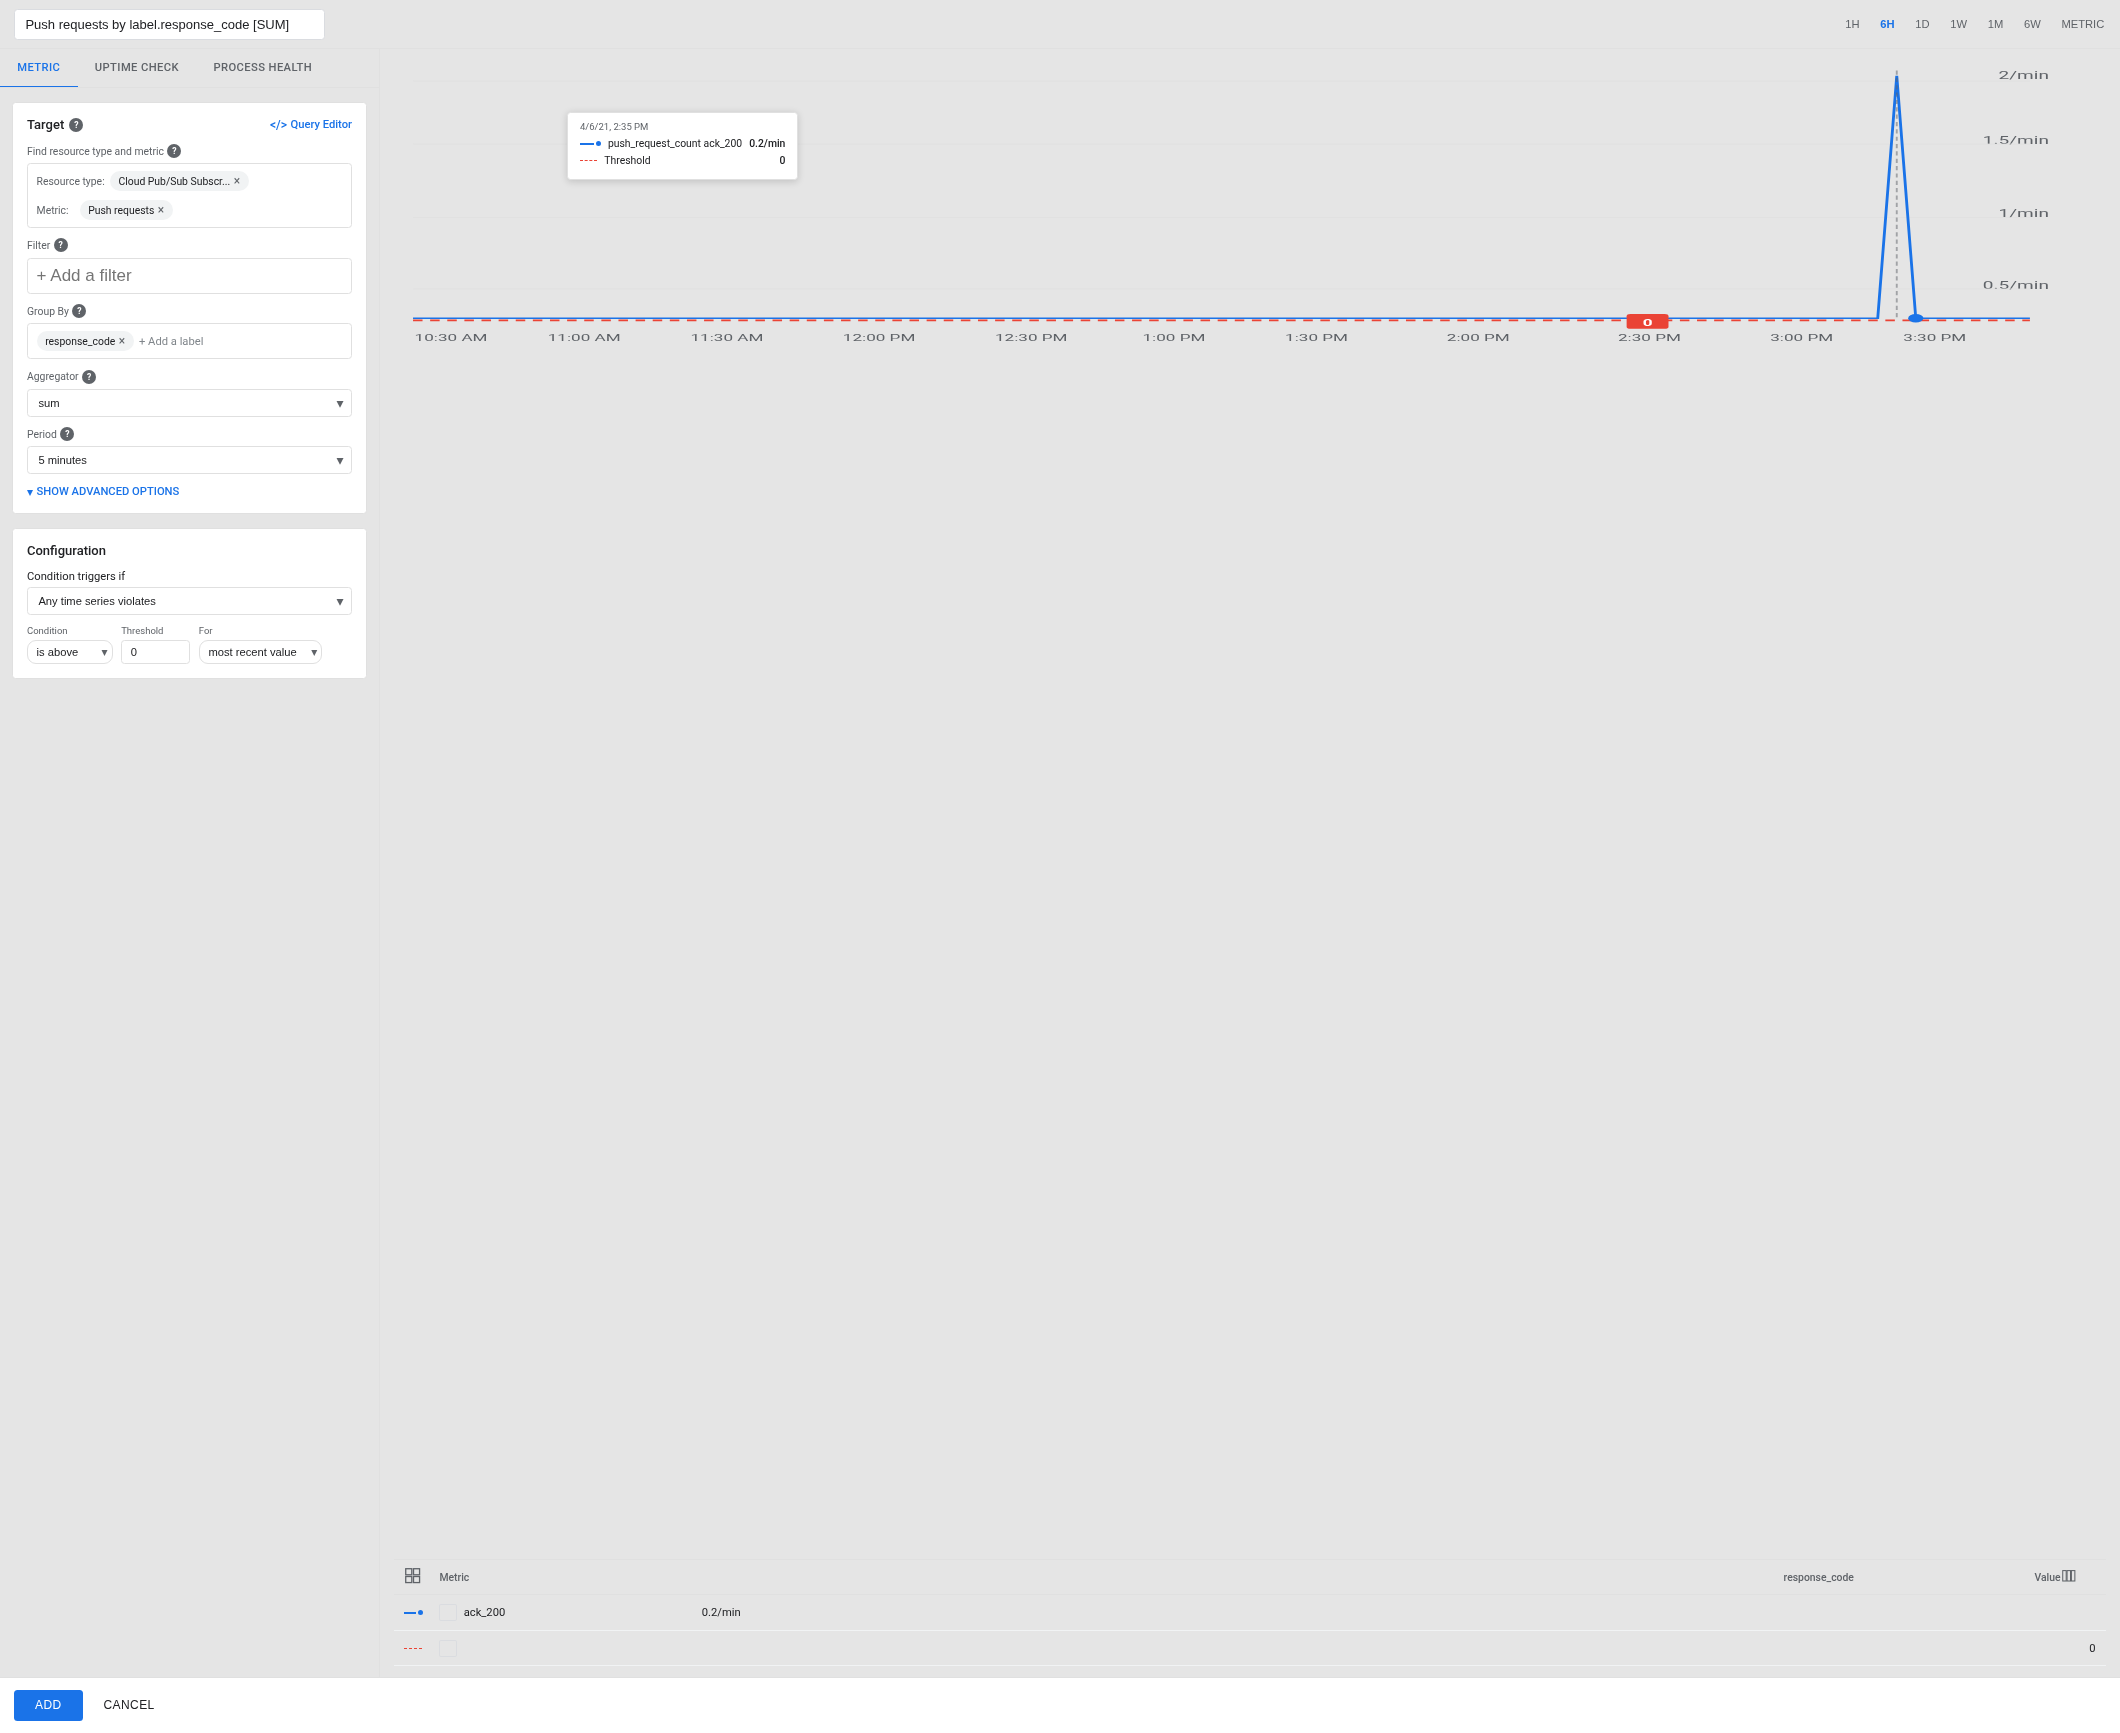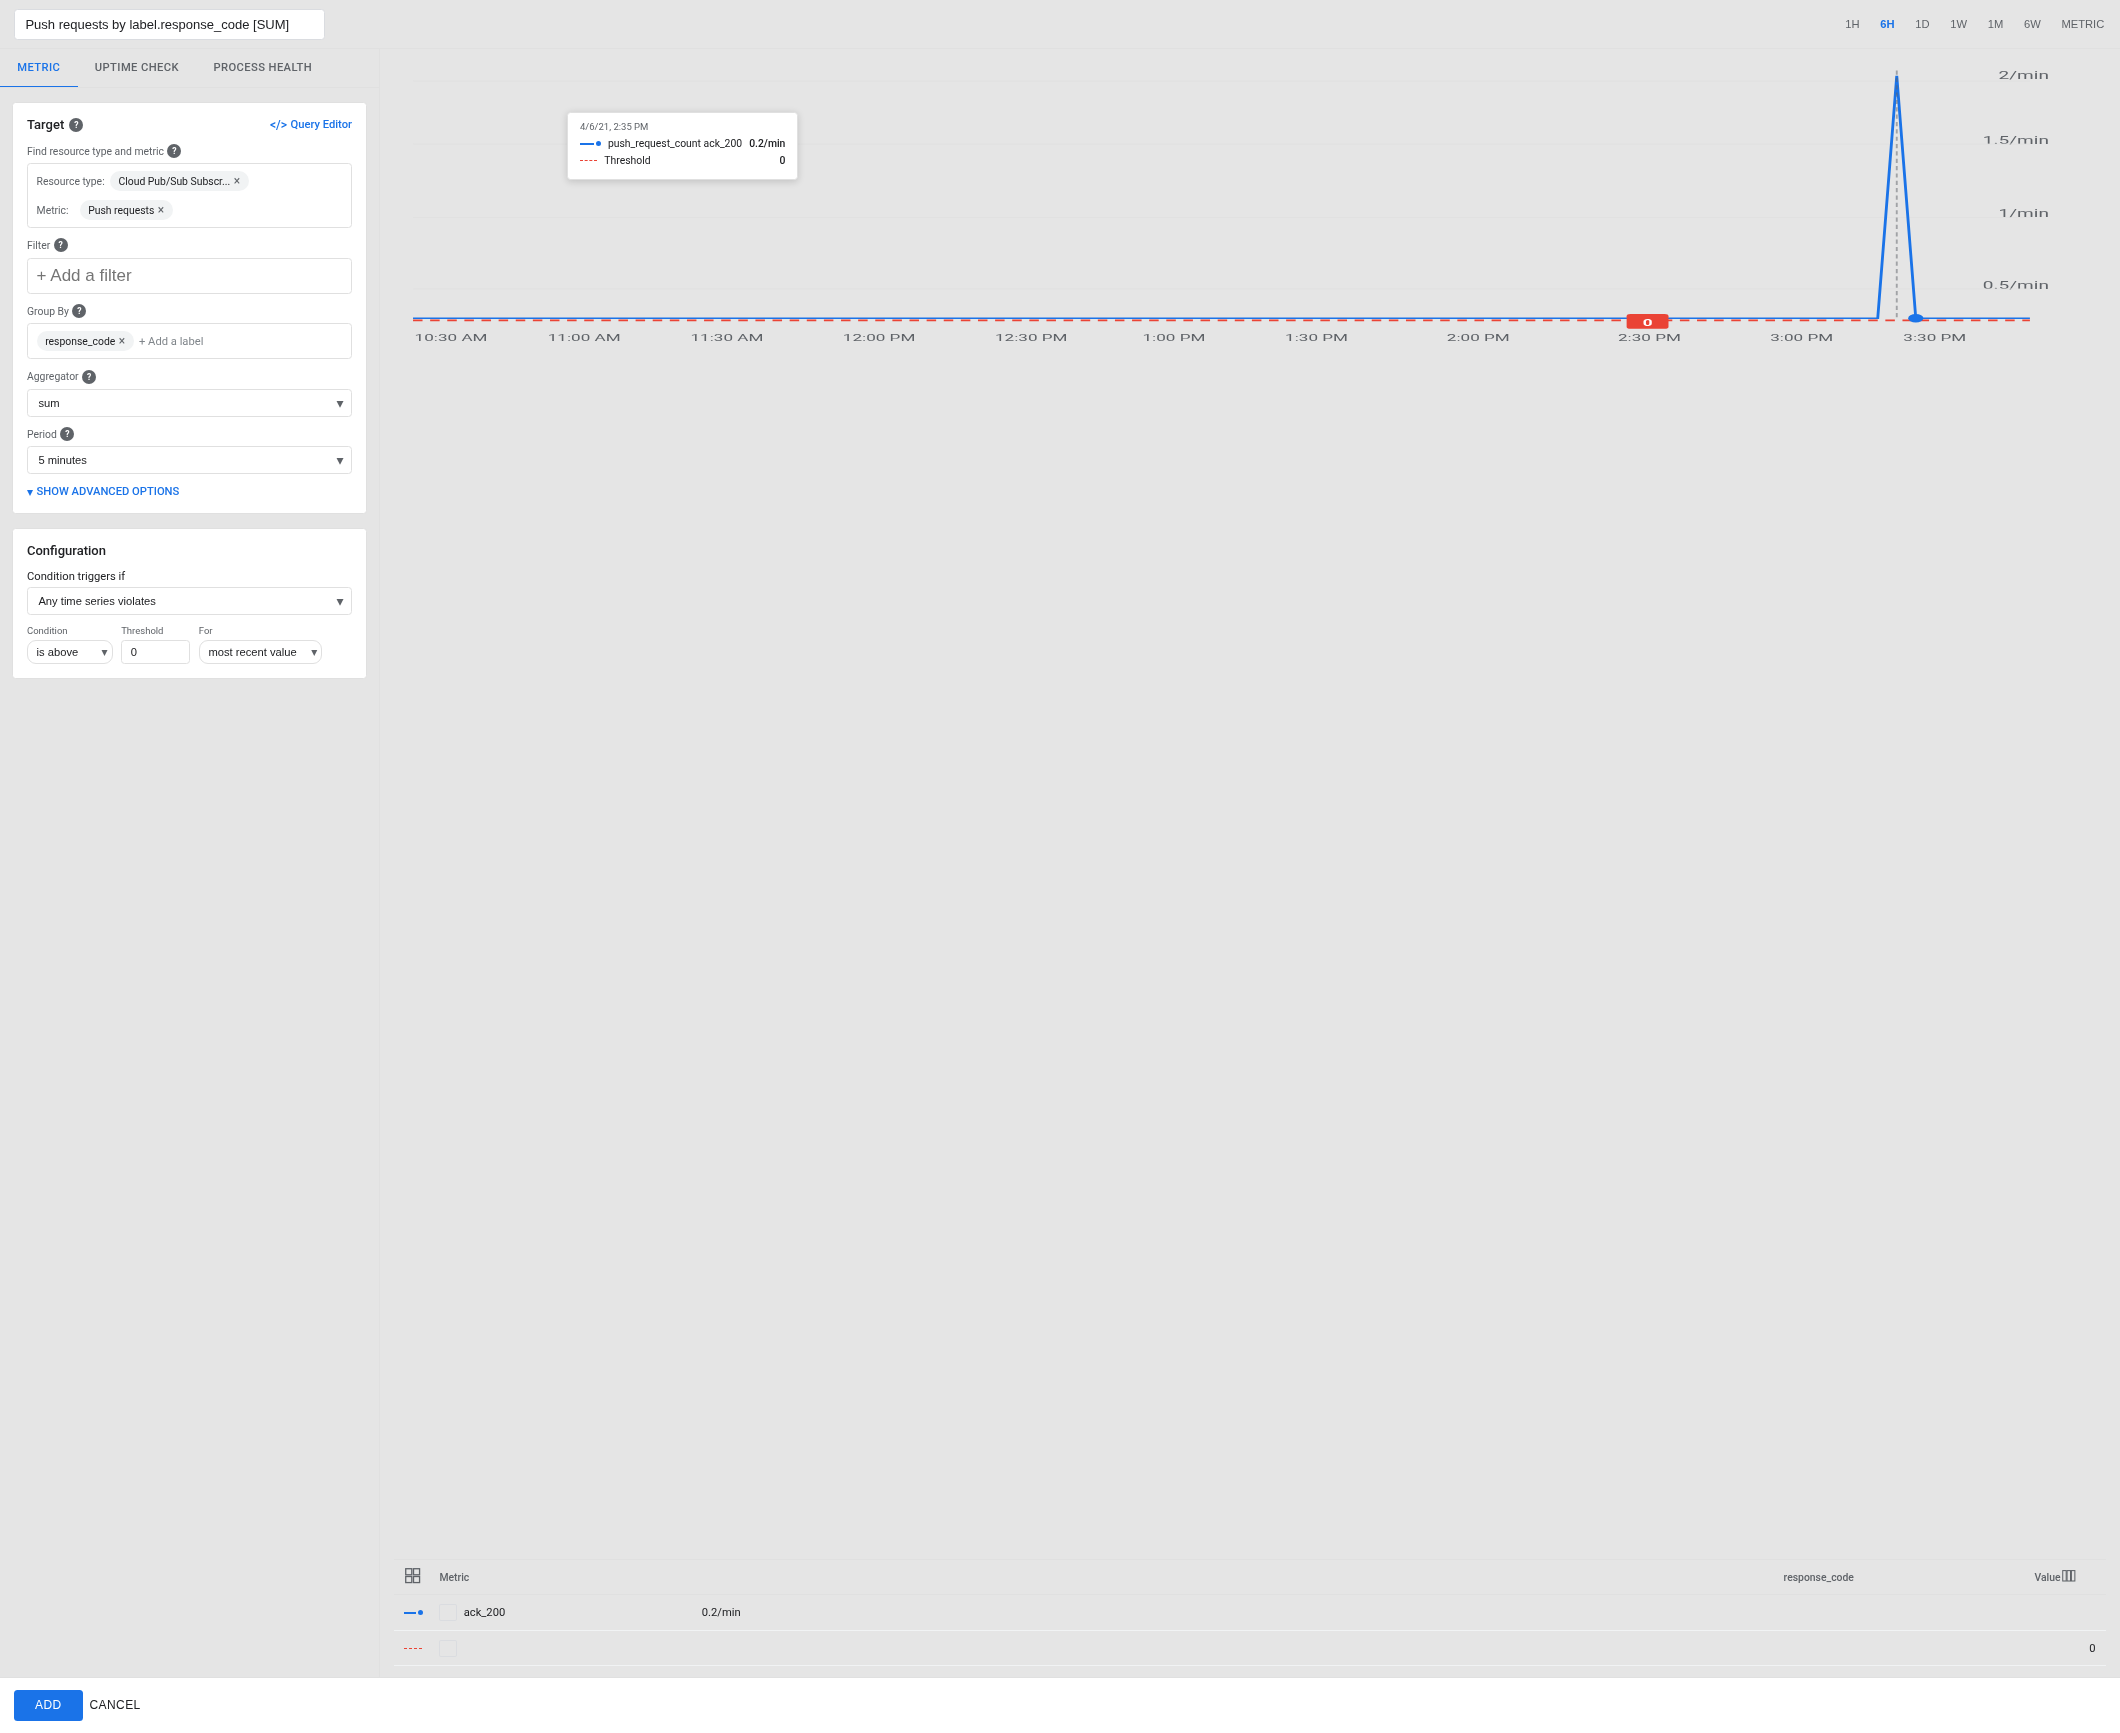--- a/index.html
+++ b/index.html
@@ -53,21 +53,21 @@
 
     
     .config-label { font-size: 11.2px; color: #202124; margin-bottom: 4px; }
     .condition-row { display: flex; gap: 8.6px; align-items: flex-end; margin-top: 10.4px; }
     .condition-col { display: flex; flex-direction: column; gap: 3.5px; }
     .condition-col-label { font-size: 9.5px; color: #5f6368; }
     .cond-select { border: 0.9px solid #e0e0e0; border-radius: 9px; padding: 5.2px 24px 5.2px 8.6px; font-size: 11.2px; appearance: none; background: #fff; outline: none; cursor: pointer; color: #202124; position: relative; }
     .cond-input { border: 0.9px solid #e0e0e0; border-radius: 3.5px; padding: 5.2px 8.6px; font-size: 11.2px; width: 69px; outline: none; color: #202124; }
 
     
-    .footer-bar { display: flex; align-items: center; padding: 12px 14px; border-top: 0.9px solid #e0e0e0; background: #fff; }
+    .footer-bar { display: flex; align-items: center; padding: 12px 14px; border-top: 0.9px solid #e0e0e0; gap: 14px; background: #fff; }
     .btn-add { background: #1a73e8; color: #fff; border: none; border-radius: 3.5px; padding: 8.6px 21px; font-size: 12px; font-weight: 500; cursor: pointer; letter-spacing: 0.4px; }
     .btn-cancel { background: none; border: none; color: #202124; font-size: 12px; font-weight: 500; cursor: pointer; letter-spacing: 0.4px; padding: 8.6px 7px; }
 
     
     .right-panel { flex: 1; padding: 10.4px 14px; overflow: hidden; display: flex; flex-direction: column; }
 
     .chart-chips { display: flex; gap: 7px; margin-bottom: 10.4px; }
     .chart-chip { background: #e8eaed; border-radius: 14px; padding: 4.3px 12px; font-size: 10.4px; color: #202124; }
 
     .chart-area { flex: 1; position: relative; min-height: 277px; }

